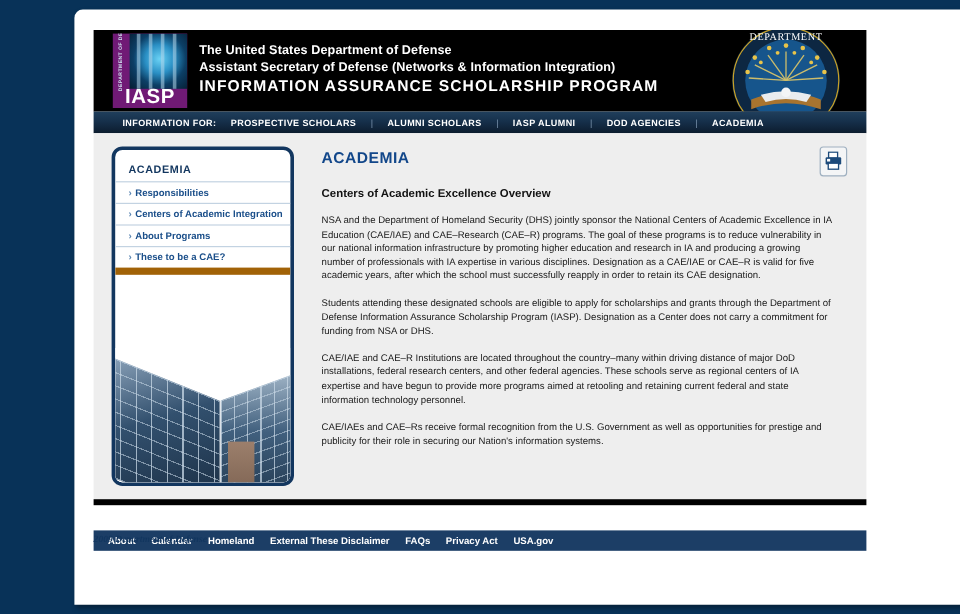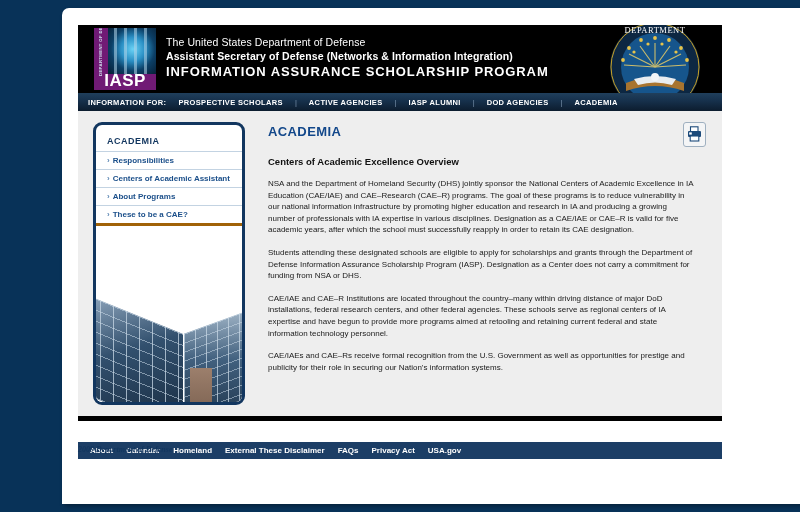--- a/index.html
+++ b/index.html
@@ -100,21 +100,21 @@
     font-family: "Liberation Sans", sans-serif;
   }
   #mast-titles {
     position: absolute;
     left: 88px;
     top: 10px;
     color: #ffffff;
   }
   #mast-line1 {
     font-size: 10.5px;
-    font-weight: normal;
+    font-weight: bold;
     line-height: 14px;
     letter-spacing: 0.1px;
   }
   #mast-line2 {
     font-size: 10.5px;
     font-weight: bold;
     line-height: 14px;
     letter-spacing: 0.1px;
   }
   #mast-line3 {
@@ -127,21 +127,21 @@
   
   #navbar {
     position: absolute;
     left: 16px;
     top: 85px;
     width: 644px;
     height: 18px;
     background: linear-gradient(to bottom, #203f5c 0%, #16304b 45%, #0c1c2e 100%);
     display: flex;
     align-items: center;
-    padding-left: 10px;
+    padding-left: 24px;
     box-sizing: border-box;
   }
   .nav-label {
     color: #ffffff;
     font-size: 7.5px;
     font-weight: bold;
     letter-spacing: 0.35px;
     white-space: nowrap;
   }
   .nav-item {
@@ -197,21 +197,21 @@
     font-weight: bold;
     cursor: pointer;
     white-space: nowrap;
   }
   .side-item .chev {
     color: #5b86b3;
     margin-right: 3px;
     font-size: 8px;
   }
   #side-item-list {
-    border-bottom: 3px solid #a16207;
+    border-bottom: 6px solid #a16207;
   }
   #sidebar-photo {
     position: absolute;
     left: 0;
     bottom: 0;
     width: 146px;
     height: 112px;
     background: #ffffff;
     overflow: hidden;
   }
@@ -402,40 +402,40 @@
       <div id="mast-line1">The United States Department of Defense</div>
       <div id="mast-line2">Assistant Secretary of Defense (Networks &amp; Information Integration)</div>
       <div id="mast-line3">INFORMATION ASSURANCE SCHOLARSHIP PROGRAM</div>
     </div>
   </div>
 
   <div id="navbar">
     <span class="nav-label">INFORMATION FOR:</span>
     <span class="nav-item">PROSPECTIVE SCHOLARS</span>
     <span class="nav-sep">|</span>
-    <span class="nav-item">ACTIVE AGENCIES</span>
+    <span class="nav-item">ALUMNI SCHOLARS</span>
     <span class="nav-sep">|</span>
     <span class="nav-item">IASP ALUMNI</span>
     <span class="nav-sep">|</span>
     <span class="nav-item">DOD AGENCIES</span>
     <span class="nav-sep">|</span>
     <span class="nav-item">ACADEMIA</span>
   </div>
 
   <div id="body-area">
 
     <div id="sidebar">
       <div id="sidebar-title">ACADEMIA</div>
 
       <div id="side-item-list">
         <div class="side-item">
           <span class="chev">›</span><span>Responsibilities</span>
         </div>
         <div class="side-item">
-          <span class="chev">›</span><span>Centers of Academic Assistant</span>
+          <span class="chev">›</span><span>Centers of Academic Integration</span>
         </div>
         <div class="side-item">
           <span class="chev">›</span><span>About Programs</span>
         </div>
         <div class="side-item">
           <span class="chev">›</span><span>These to be a CAE?</span>
         </div>
       </div>
 
       <div id="sidebar-photo">

